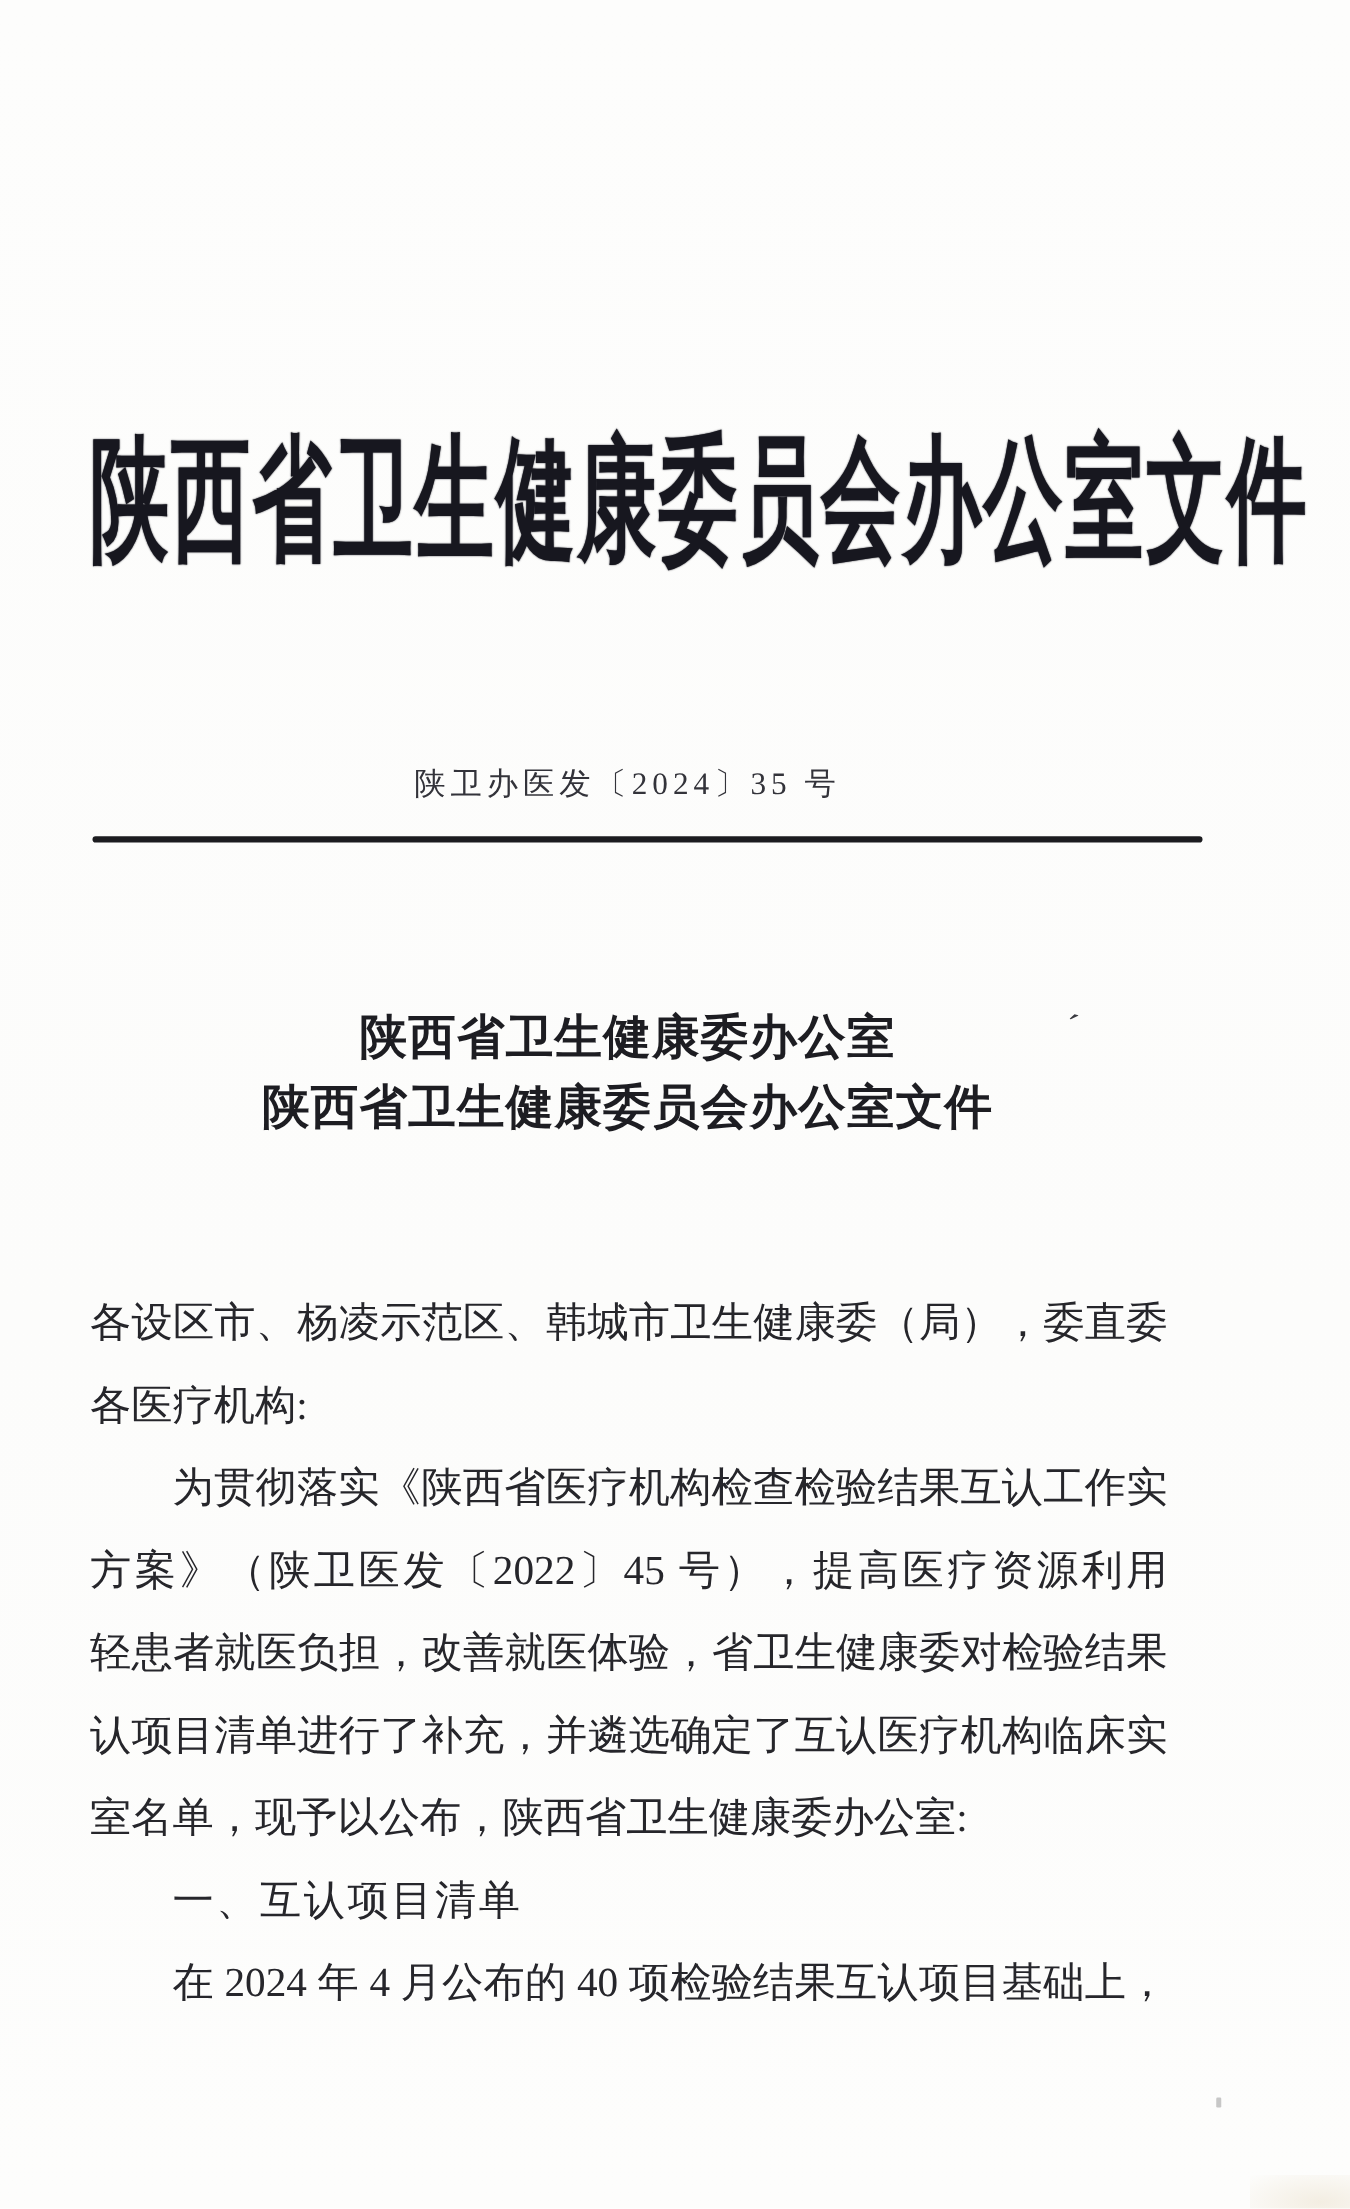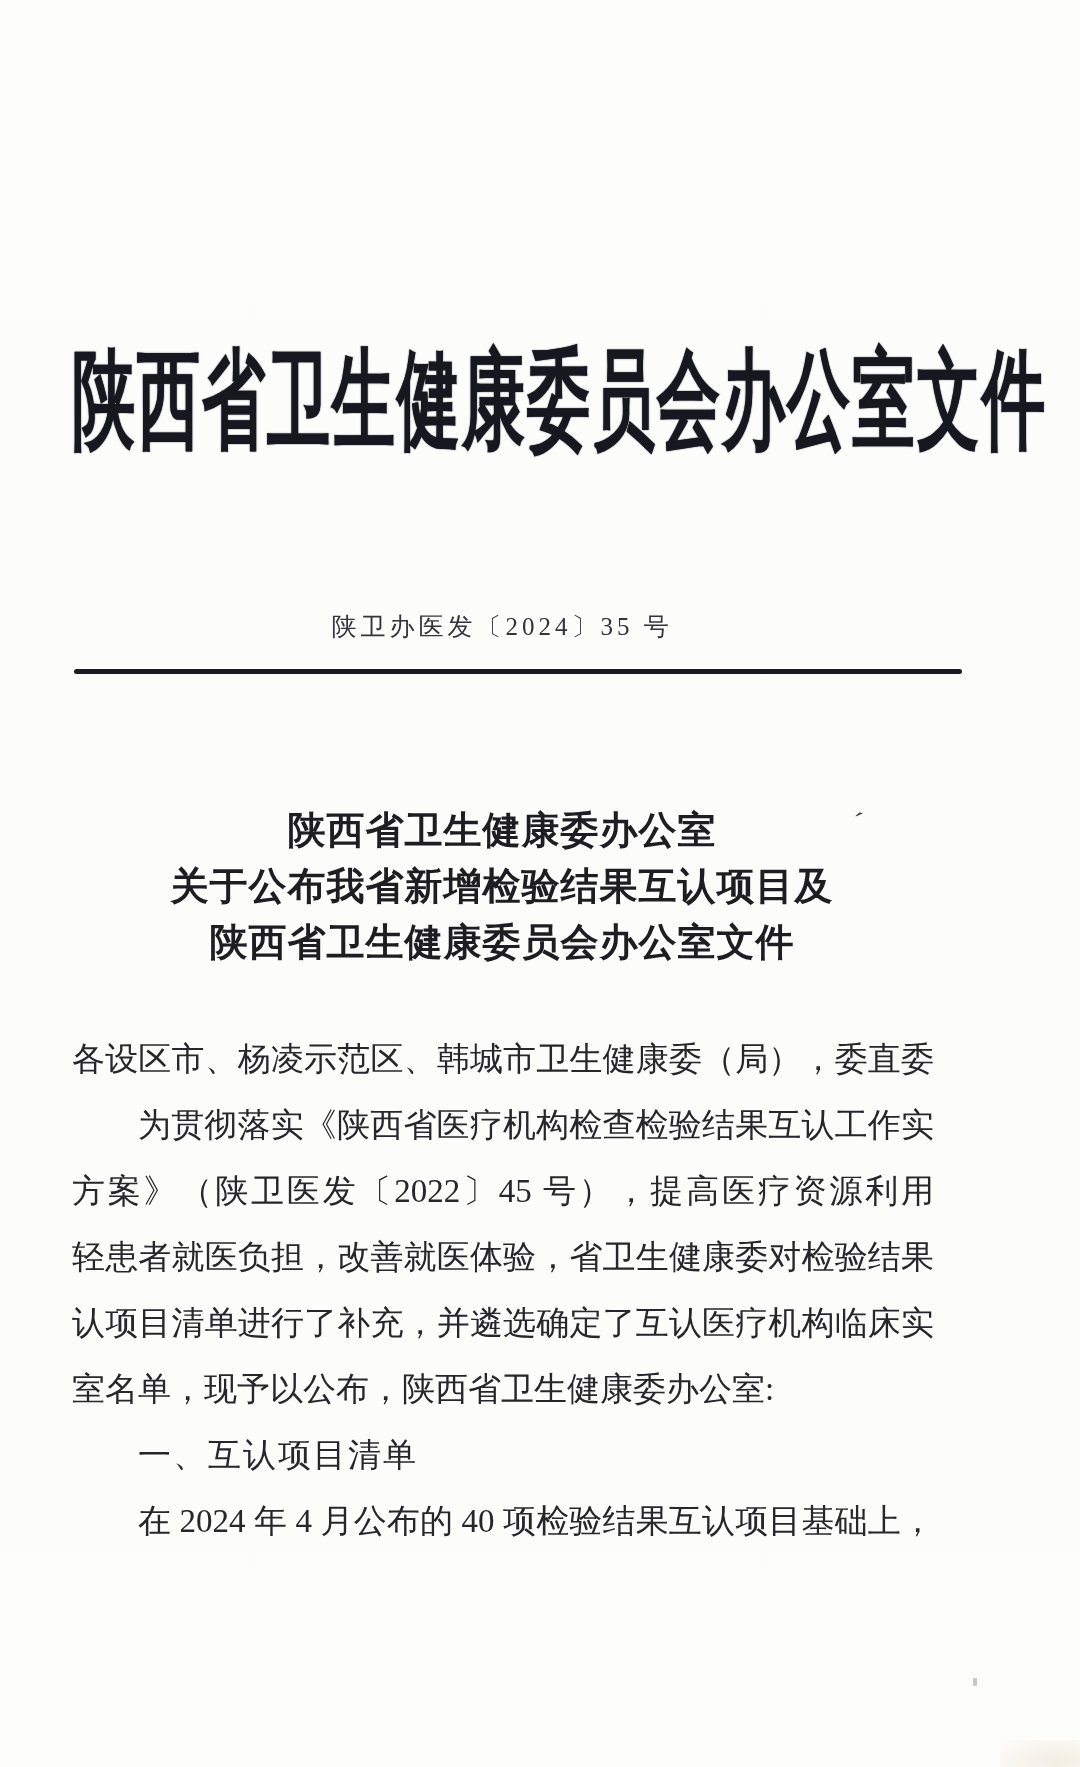--- a/index.html
+++ b/index.html
@@ -138,28 +138,28 @@
   <div class="banner">
     <span class="banner-inner">陕西省卫生健康委员会办公室文件</span>
   </div>
 
   <div class="doc-number">陕卫办医发〔2024〕35 号</div>
 
   <div class="rule"></div>
 
   <div class="title-block">
     <div>陕西省卫生健康委办公室</div>
-    <div>关于公布我省新增检验结果互认项目及</div>
     <div>陕西省卫生健康委员会办公室文件</div>
   </div>
 
   <span class="tick-artifact">ˊ</span>
 
   <div class="body-text">
     <div class="body-line fill">各设区市、杨凌示范区、韩城市卫生健康委（局），委直委管</div>
+    <div class="body-line">各医疗机构:</div>
     <div class="body-line fill indent">为贯彻落实《陕西省医疗机构检查检验结果互认工作实施</div>
     <div class="body-line fill">方案》（陕卫医发〔2022〕45 号），提高医疗资源利用率，减</div>
     <div class="body-line fill">轻患者就医负担，改善就医体验，省卫生健康委对检验结果互</div>
     <div class="body-line fill">认项目清单进行了补充，并遴选确定了互认医疗机构临床实验</div>
     <div class="body-line">室名单，现予以公布，陕西省卫生健康委办公室:</div>
     <div class="body-line bold indent">一、互认项目清单</div>
     <div class="body-line fill indent">在 2024 年 4 月公布的 40 项检验结果互认项目基础上，省</div>
   </div>
 
   <div class="speck-artifact"></div>

